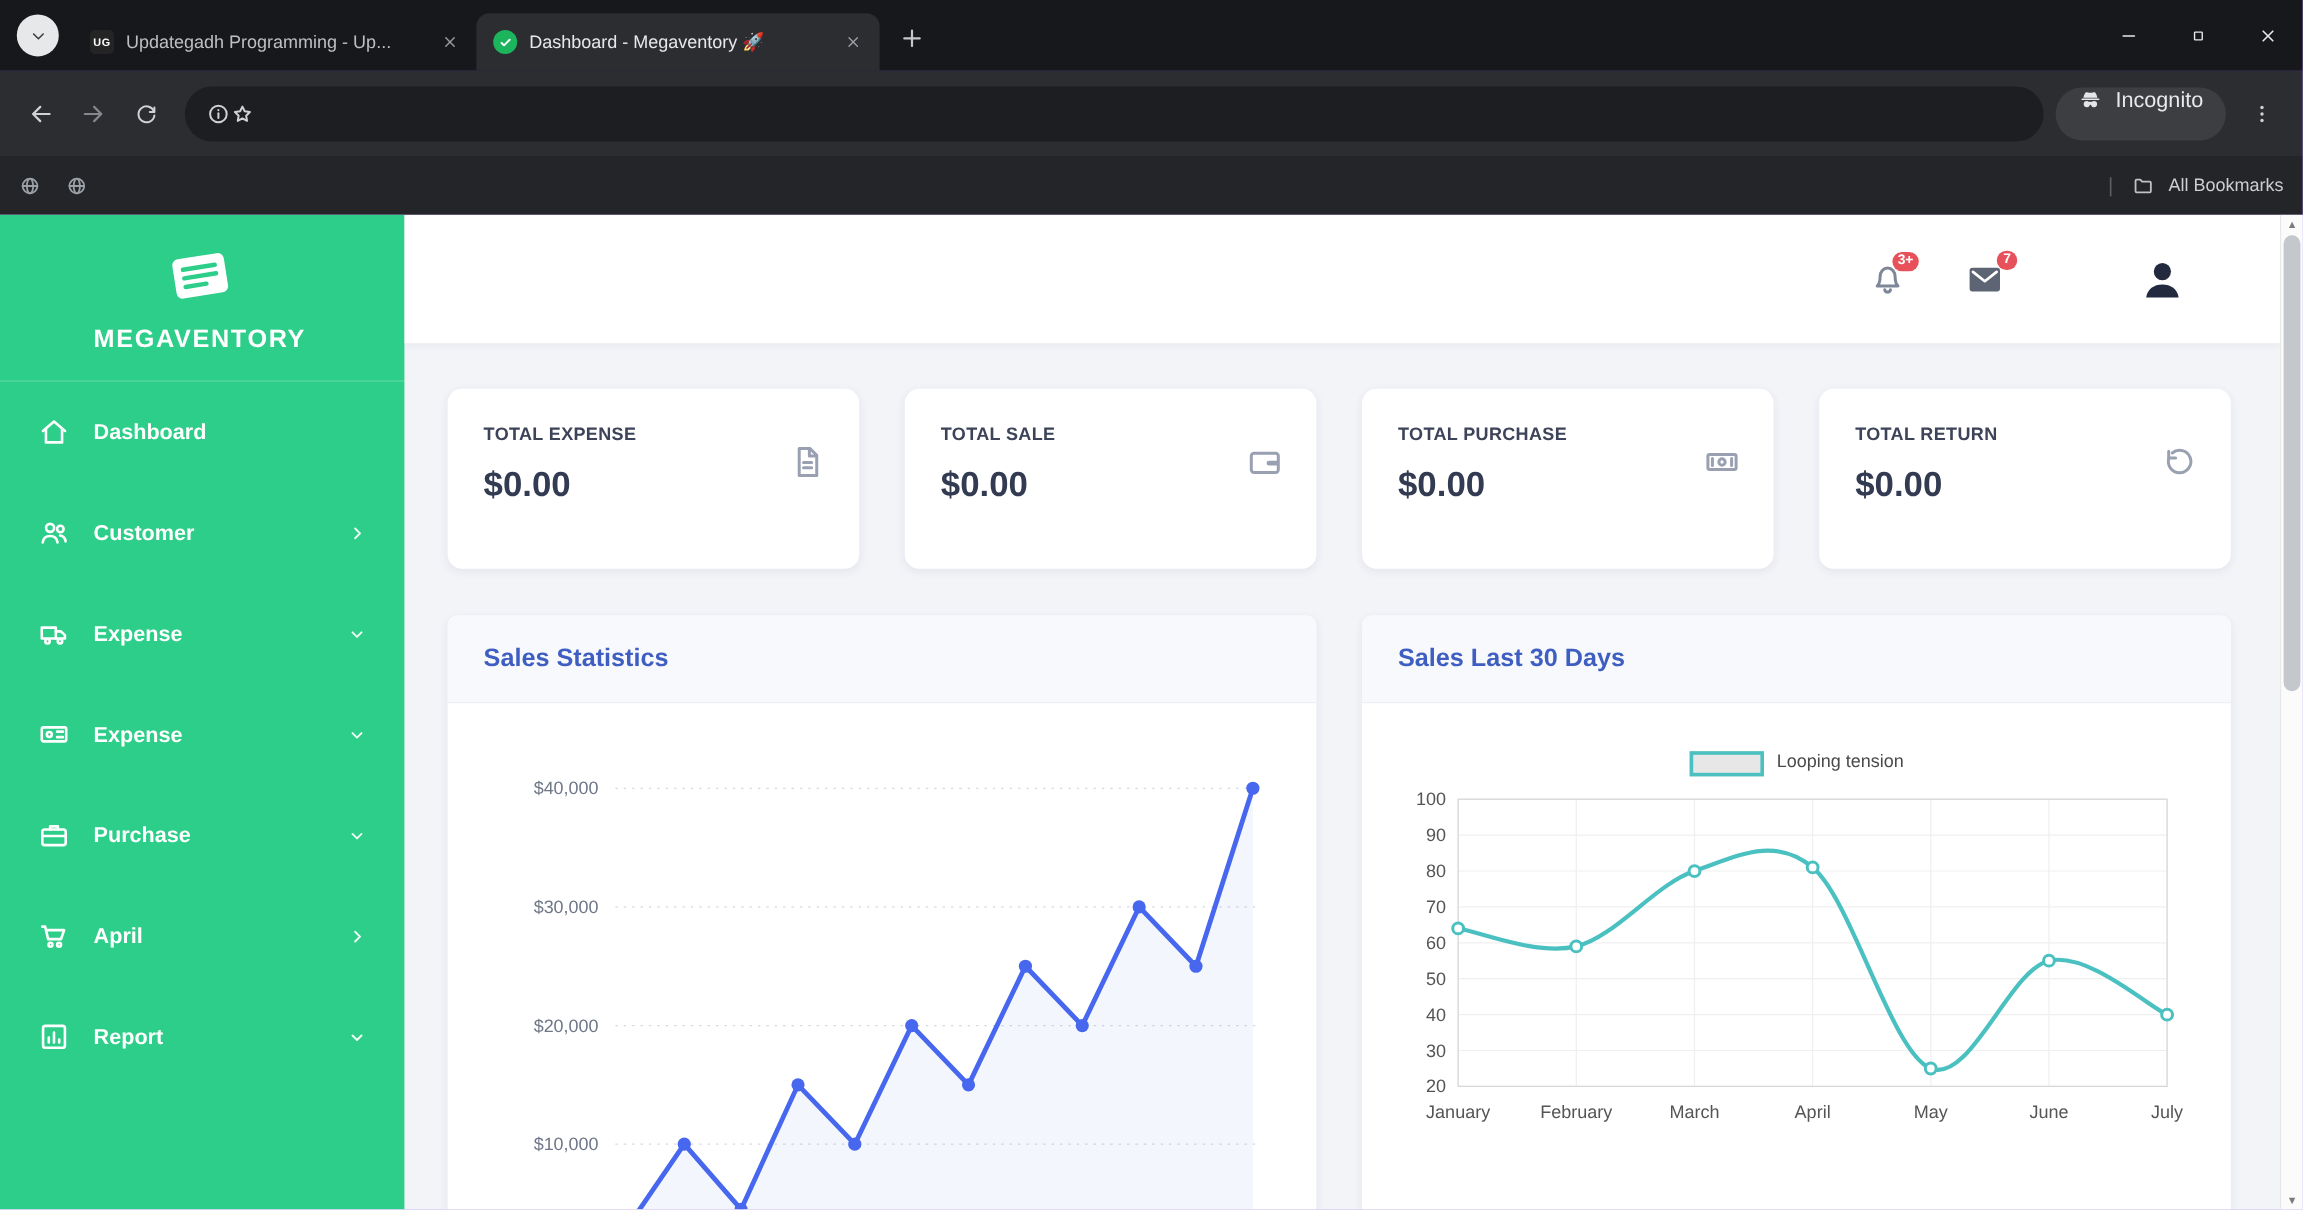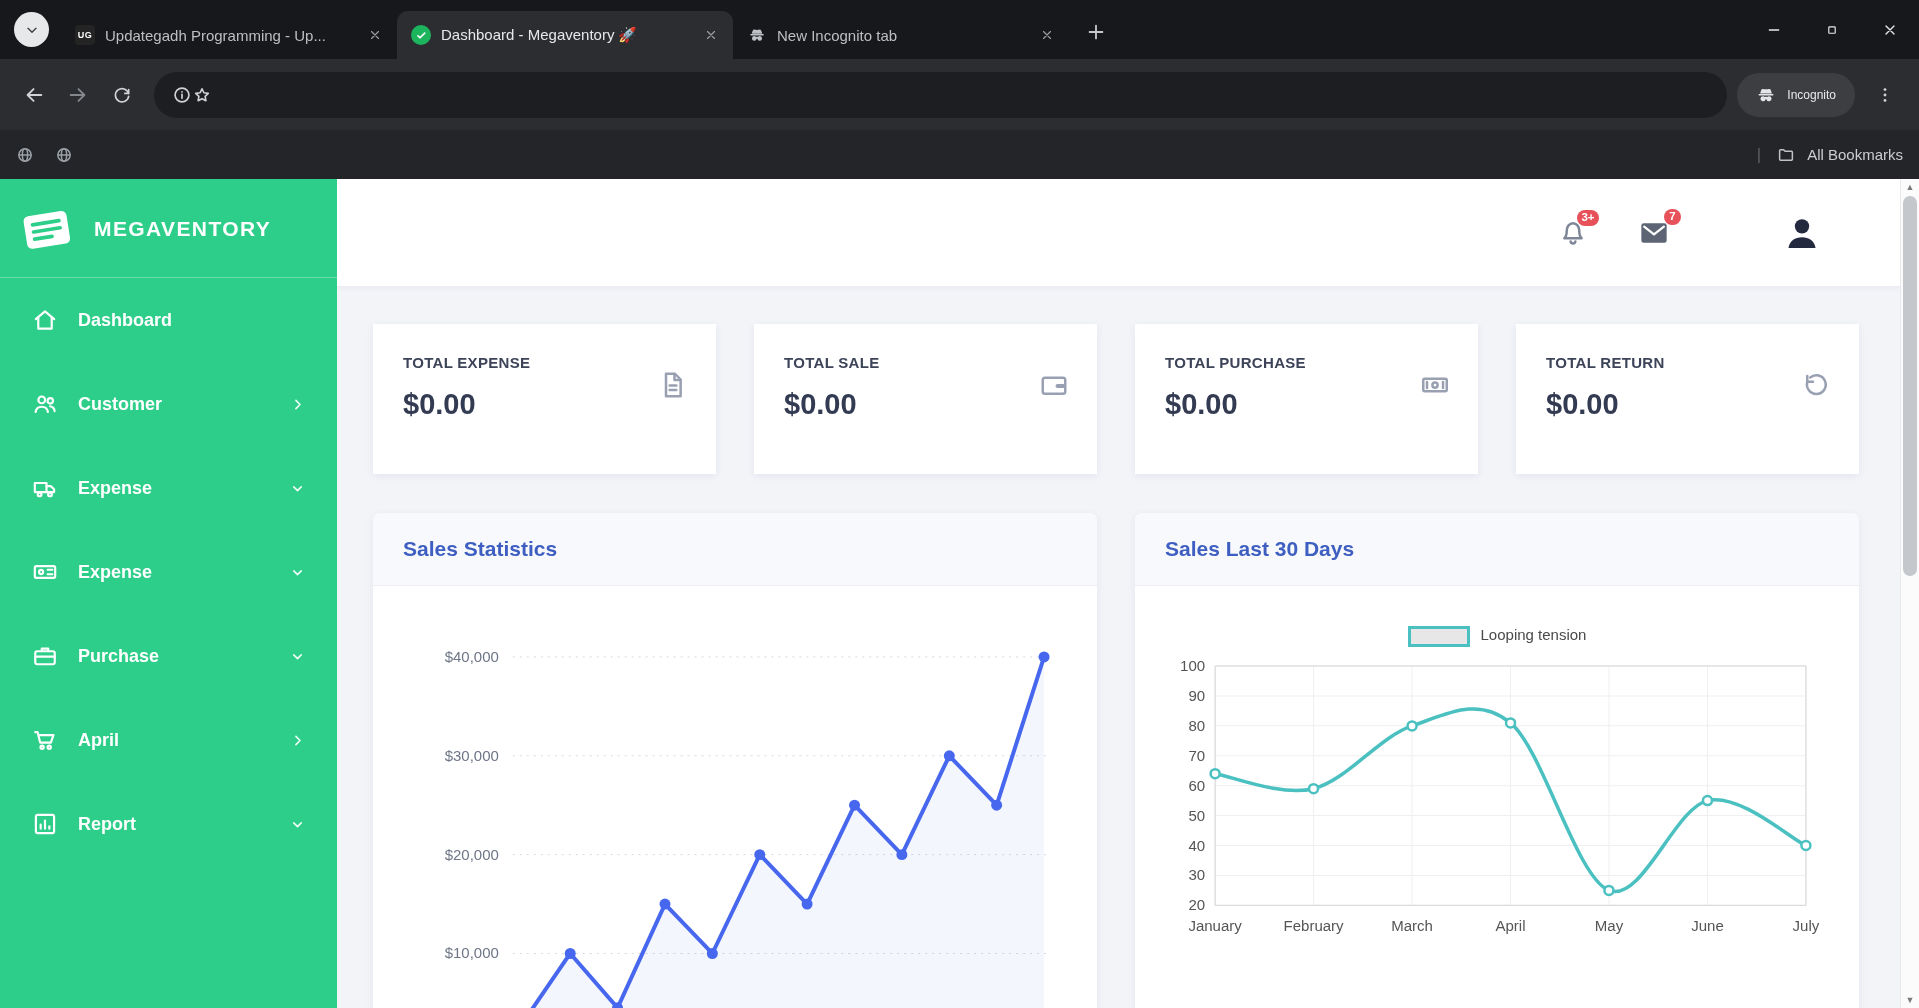--- a/index.html
+++ b/index.html
@@ -31,55 +31,55 @@
   .newtab{width:38px;height:38px;margin:0 0 8px 8px;display:flex;align-items:center;justify-content:center;color:#c6c8cb;cursor:pointer;border-radius:50%;}
   .wincontrols{position:absolute;right:0;top:0;height:59px;display:flex;}
   .winbtn{width:58px;height:59px;display:flex;align-items:center;justify-content:center;color:#e8e9eb;cursor:pointer;}
 
   .toolbar{height:71px;background:#2b2d31;display:flex;align-items:center;padding:0 12px;flex:none;}
   .navbtn{width:44px;height:44px;border-radius:50%;display:flex;align-items:center;justify-content:center;color:#d0d2d5;cursor:pointer;flex:none;}
   .navbtn.dim{color:#84878c;}
   .omnibox{flex:1;height:46px;background:#1d1e21;border-radius:23px;display:flex;align-items:center;padding:0 18px;margin:0 10px;}
   .omnibox .url{flex:1;margin-left:14px;font-size:16px;color:#e9eaeb;letter-spacing:.2px;}
   .omni-ico{color:#cfd1d4;}
-  .incog-pill{height:44px;border-radius:22px;background:#3c3e42;display:flex;align-items:center;gap:11px;padding:0 19px;color:#e8e9ea;font-size:12px;margin-right:8px;}
+  .incog-pill{height:44px;border-radius:22px;background:#3c3e42;display:flex;align-items:flex-start;gap:11px;padding:0 19px;color:#e8e9ea;font-size:18px;margin-right:8px;}
   .incog-pill [data-icon]{color:#e4e5e7;}
 
   .bookmarks{height:49px;background:#232528;display:flex;align-items:center;padding:0 16px;flex:none;}
   .bm-globe{color:#9aa0a6;margin-right:21px;cursor:pointer;}
   .bm-right{margin-left:auto;display:flex;align-items:center;gap:12px;color:#ccced1;font-size:15px;cursor:pointer;}
   .bm-divider{color:#5c6064;font-size:17px;margin-right:4px;cursor:default;}
   .bm-right [data-icon]{color:#c0c3c6;}
 
   
   .page{height:829px;display:flex;position:relative;overflow:hidden;background:#f3f4f8;flex:none;}
 
   .sidebar{width:337px;flex:none;background:#2dce89;color:#fff;}
-  .brand-row{display:flex;align-items:center;gap:16px;padding:24px 20px 22px 16px;cursor:pointer;}
+  .brand-row{display:flex;align-items:center;gap:16px;padding:24px 20px 22px 16px;cursor:pointer;flex-direction:column;}
   .brand-mark{width:62px;height:52px;flex:none;}
   .brand-text{font-size:21px;font-weight:800;letter-spacing:1.4px;color:#fff;}
   .side-divider{border-top:1px solid rgba(255,255,255,.28);}
   .nav-item{height:84px;display:flex;align-items:center;padding:0 34px 0 32px;position:relative;cursor:pointer;}
   .nav-icon{width:26px;height:26px;color:#fff;flex:none;}
   .nav-label{margin-left:20px;font-size:18px;font-weight:600;color:#fff;}
   .nav-chevron{position:absolute;right:32px;width:15px;height:15px;color:rgba(255,255,255,.92);}
   .nav-chevron svg *{stroke-width:2.6;}
 
   .main{flex:1;display:flex;flex-direction:column;overflow:hidden;}
   .topbar{height:107px;background:#fff;display:flex;align-items:center;justify-content:flex-end;
     padding-right:78px;box-shadow:0 2px 6px rgba(31,45,90,.05);flex:none;}
   .top-icon{position:relative;display:flex;cursor:pointer;}
   .top-icon.bell{color:#7e8798;}
   .top-icon.mail{color:#5d6574;margin-left:50px;}
   .top-icon.avatar{color:#23293e;margin-left:112px;}
   .badge{position:absolute;top:-8px;right:-11px;min-width:17px;background:#e7515a;color:#fff;
     font-size:11.5px;font-weight:700;border-radius:9px;padding:2.5px 4.5px;text-align:center;line-height:1;}
 
   .stats{display:flex;gap:38px;margin:38px 41px 0 36px;}
-  .stat-card{flex:1;height:150px;background:#fff;border-radius:0;box-shadow:0 2px 8px rgba(31,45,90,.07);
+  .stat-card{flex:1;height:150px;background:#fff;border-radius:12px;box-shadow:0 2px 8px rgba(31,45,90,.07);
     padding:30px 30px;position:relative;}
   .stat-title{font-size:15px;font-weight:700;color:#3d4358;letter-spacing:.3px;}
   .stat-value{font-size:29px;font-weight:700;color:#333b52;margin-top:17px;}
   .stat-icon{position:absolute;right:28px;top:46px;width:30px;height:30px;color:#99a0b2;}
 
   .charts{display:flex;gap:38px;margin:39px 41px 0 36px;align-items:flex-start;}
   .chart-card{flex:1;background:#fff;border-radius:8px;box-shadow:0 2px 8px rgba(31,45,90,.07);overflow:hidden;}
   .chart-head{height:73px;display:flex;align-items:center;padding:0 30px;background:#f8f9fc;border-bottom:1px solid #edeff5;}
   .chart-title{font-size:21px;font-weight:700;color:#3e5fc1;}
   .chart-card svg{display:block;width:100%;height:auto;}
@@ -122,41 +122,20 @@
     </div>
     <div class="tab active">
       <span class="favicon checkc">
           <span data-icon="check">
             <svg viewBox="0 0 24 24" fill="none" stroke="currentColor" stroke-width="2" stroke-linecap="round" stroke-linejoin="round">
               <path d="M5.5 12.6l3.8 3.6 8.6-8.6" stroke-width="3"></path>
             </svg>
           </span>
         </span>
       <span class="tab-title">Dashboard - Megaventory 🚀</span>
-      <span class="tab-close">
-          <span class="i14" data-icon="close">
-            <svg viewBox="0 0 24 24" fill="none" stroke="currentColor" stroke-width="2" stroke-linecap="round" stroke-linejoin="round">
-              <path d="M6 6 18 18M18 6 6 18"></path>
-            </svg>
-          </span>
-        </span>
-    </div>
-    <div class="tab">
-      <span class="favicon incog">
-          <span class="i18" data-icon="incognito">
-            <svg viewBox="0 0 24 24" fill="none" stroke="currentColor" stroke-width="2" stroke-linecap="round" stroke-linejoin="round">
-              <g fill="currentColor" stroke="none">
-                <path d="M5 10.2c.7-2.9 1.5-4.8 2.3-5.3.8-.5 2.2.3 4.7.3s3.9-.8 4.7-.3c.8.5 1.6 2.4 2.3 5.3z"></path>
-                <rect x="3" y="10.8" width="18" height="1.7" rx=".85"></rect>
-                <path d="M8.4 13.4a3.1 3.1 0 1 0 3 3.9c.4-.2.8-.2 1.2 0a3.1 3.1 0 1 0 3-3.9c-.9 0-1.7.4-2.2 1-.8-.3-2-.3-2.8 0a3.1 3.1 0 0 0-2.2-1z"></path>
-              </g>
-            </svg>
-          </span>
-        </span>
-      <span class="tab-title">New Incognito tab</span>
       <span class="tab-close">
           <span class="i14" data-icon="close">
             <svg viewBox="0 0 24 24" fill="none" stroke="currentColor" stroke-width="2" stroke-linecap="round" stroke-linejoin="round">
               <path d="M6 6 18 18M18 6 6 18"></path>
             </svg>
           </span>
         </span>
     </div>
     <div class="newtab">
       <span class="i22" data-icon="plus">

